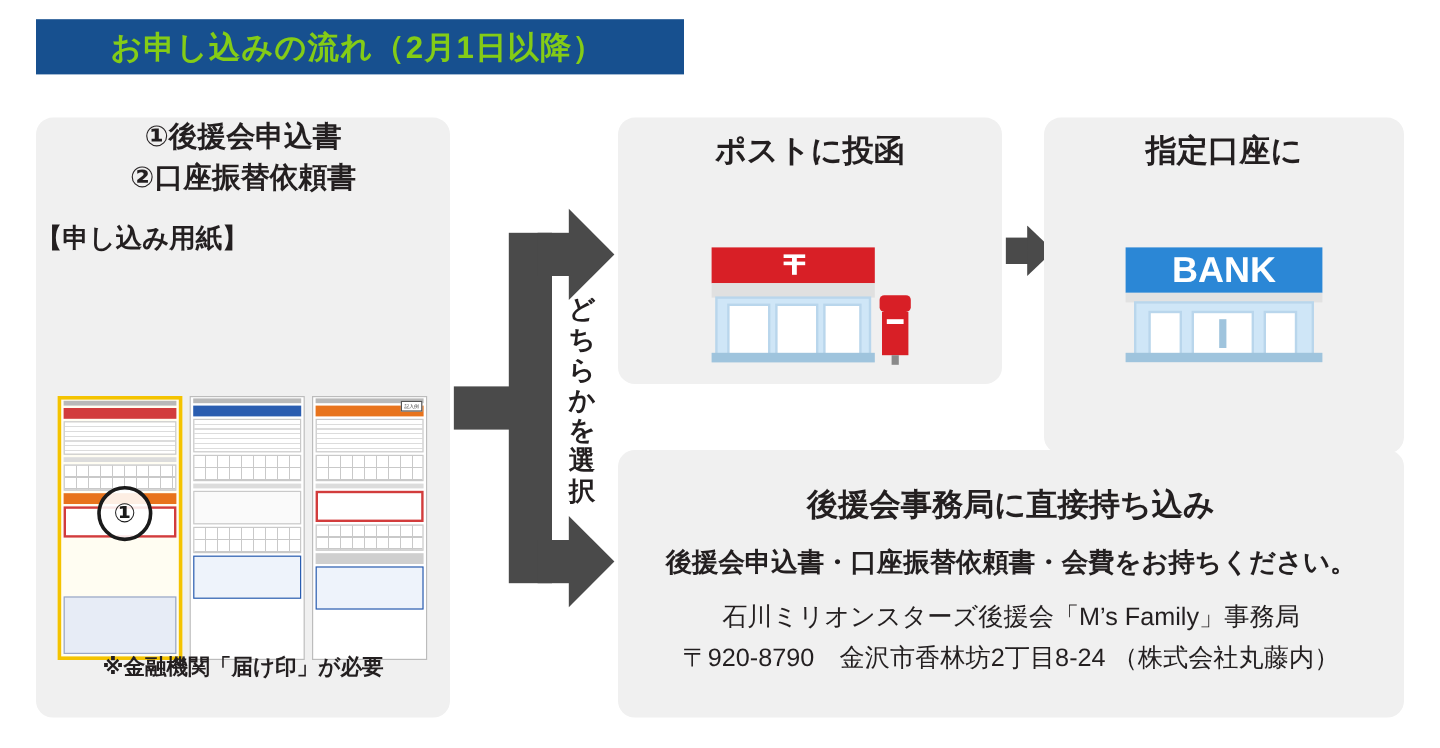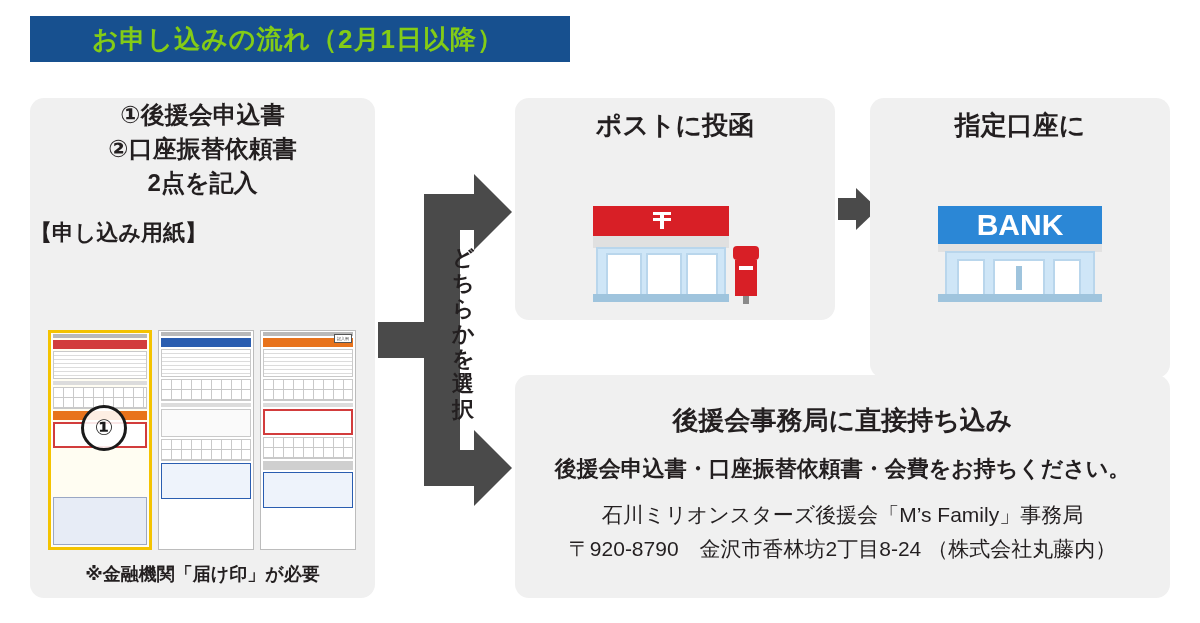--- a/index.html
+++ b/index.html
@@ -46,21 +46,21 @@
     color:#231f20;
   }
   .forms-sub{
     text-align:left;
     margin-top:18px;
     font-size:22px;
     font-weight:bold;
   }
   .forms-note{
     position:absolute;
-    left:0;right:0;bottom:12px;
+    left:0;right:0;bottom:30px;
     text-align:center;
     font-size:18px;
     font-weight:bold;
   }
 
   
   .papers{
     position:absolute;
     left:18px;top:232px;
     width:310px;height:220px;
@@ -118,24 +118,25 @@
   }
   #circle-1{left:30px;top:72px;}
 
   
   .arrow-svg{position:absolute;}
   #arrow-branch{left:378px;top:160px;}
   #arrow-post-bank{left:838px;top:188px;}
 
   .branch-label{
     position:absolute;
-    left:452px;top:245px;
+    left:468px;top:245px;
     width:34px;
     font-size:22px;font-weight:bold;line-height:1.15;
     color:#231f20;
+    text-align:center;
   }
 
   
   .panel-head{
     text-align:center;
     font-size:26px;font-weight:bold;
     padding-top:10px;
     line-height:1.32;
   }
   .post-art{position:absolute;left:50%;top:108px;transform:translateX(-50%);}
@@ -157,21 +158,20 @@
 <body>
 
 <div class="title-bar">
   <span class="title-text">お申し込みの流れ（2月1日以降）</span>
 </div>
 
 <div class="panel" id="panel-forms">
   <div class="forms-head">
     <div>①後援会申込書</div>
     <div>②口座振替依頼書</div>
-    <div>2点を記入</div>
   </div>
   <div class="forms-sub">【申し込み用紙】</div>
 
   <div class="papers">
 
     <div class="paper p1">
       <div class="pp-row dark"></div>
       <div class="pp-band"></div>
       <div class="pp-block lines"></div>
       <div class="pp-row"></div>

